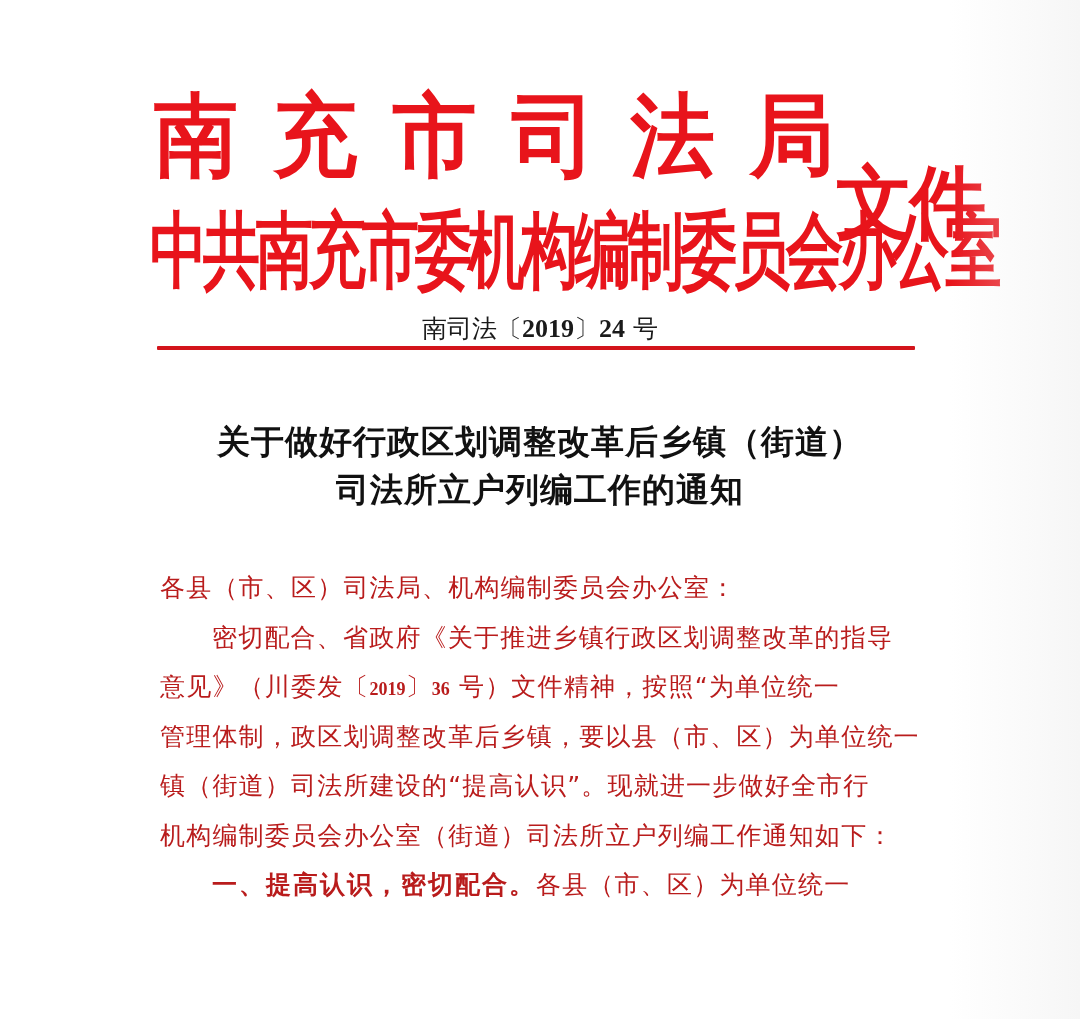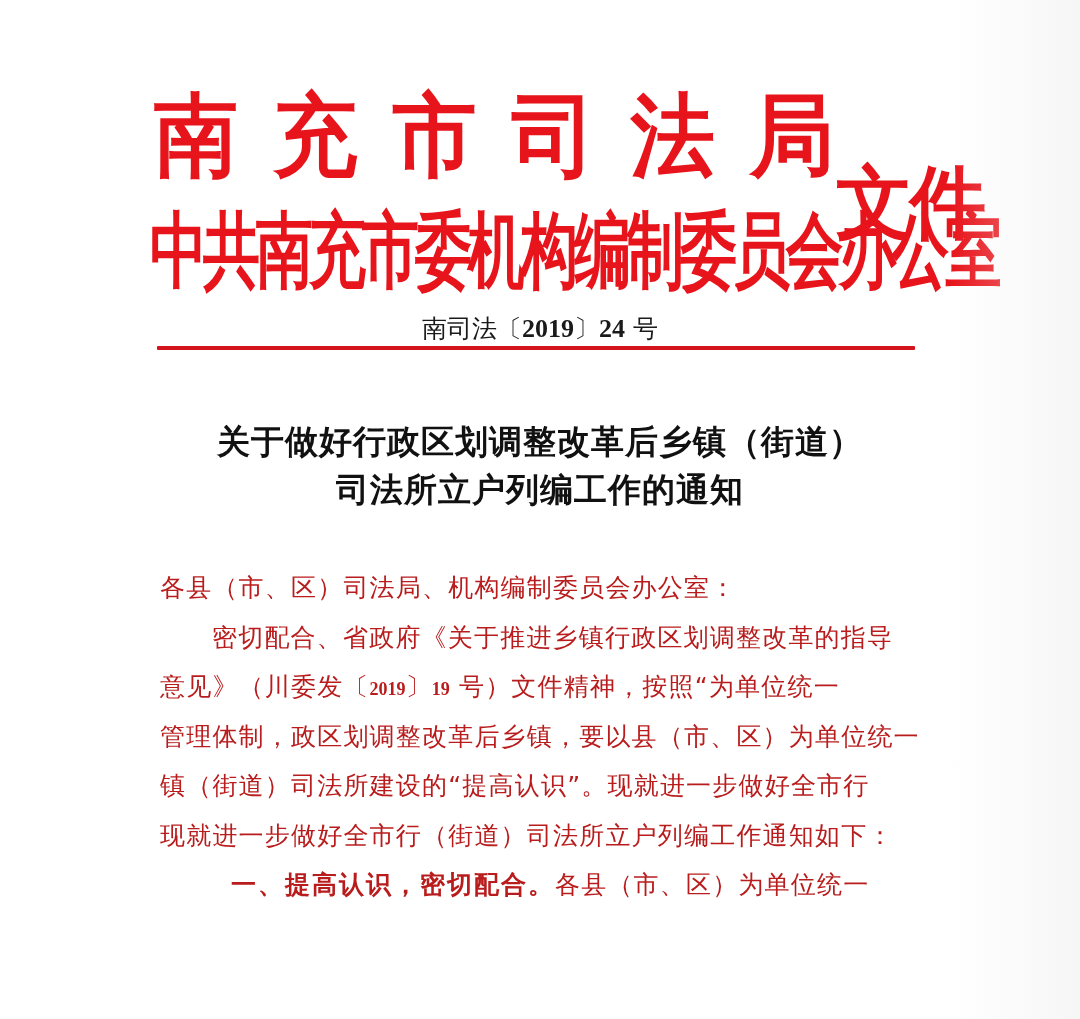--- a/index.html
+++ b/index.html
@@ -143,21 +143,21 @@
       letter-spacing: 3.2px;
     }
     .body .indent { padding-left: 52px; }
     .body .tight { letter-spacing: 1.2px; }
     .body .num {
       font-family: "Liberation Serif", "DejaVu Serif", serif;
       font-weight: bold;
       letter-spacing: 0;
       font-size: 18px;
     }
-    .body .bold { font-weight: bold; letter-spacing: 2px; margin-left: 19px; }
+    .body .bold { font-weight: bold; letter-spacing: 2px; }
   </style>
 </head>
 <body>
 
 <div class="page">
 
   <div class="red-header">
     <div class="issuer-1">
       <span>南</span>
       <span>充</span>
@@ -176,22 +176,22 @@
 
   <div class="title">
     <span class="line">关于做好行政区划调整改革后乡镇（街道）</span>
     <span class="line">司法所立户列编工作的通知</span>
   </div>
 
   <div class="body">
     <span class="line tight">各县（市、区）司法局、机构编制委员会办公室：</span>
 
     <span class="line indent tight">密切配合、省政府《关于推进乡镇行政区划调整改革的指导</span>
-    <span class="line tight"><span>意见》（川委发〔</span><span class="num">2019</span><span>〕</span><span class="num">19</span><span> 号）文件精神，按照“为单位统一</span></span>
+    <span class="line tight"><span>意见》（川委发〔</span><span class="num">2019</span><span>〕</span><span class="num">36</span><span> 号）文件精神，按照“为单位统一</span></span>
     <span class="line tight">管理体制，政区划调整改革后乡镇，要以县（市、区）为单位统一</span>
     <span class="line tight">镇（街道）司法所建设的“提高认识”。现就进一步做好全市行</span>
-    <span class="line tight">现就进一步做好全市行（街道）司法所立户列编工作通知如下：</span>
+    <span class="line tight">机构编制委员会办公室（街道）司法所立户列编工作通知如下：</span>
 
     <span class="line indent tight"><span class="bold">一、提高认识，密切配合。</span><span>各县（市、区）为单位统一</span></span>
   </div>
 
   <div class="scan-shadow"></div>
 </div>
 
 </body></html>

